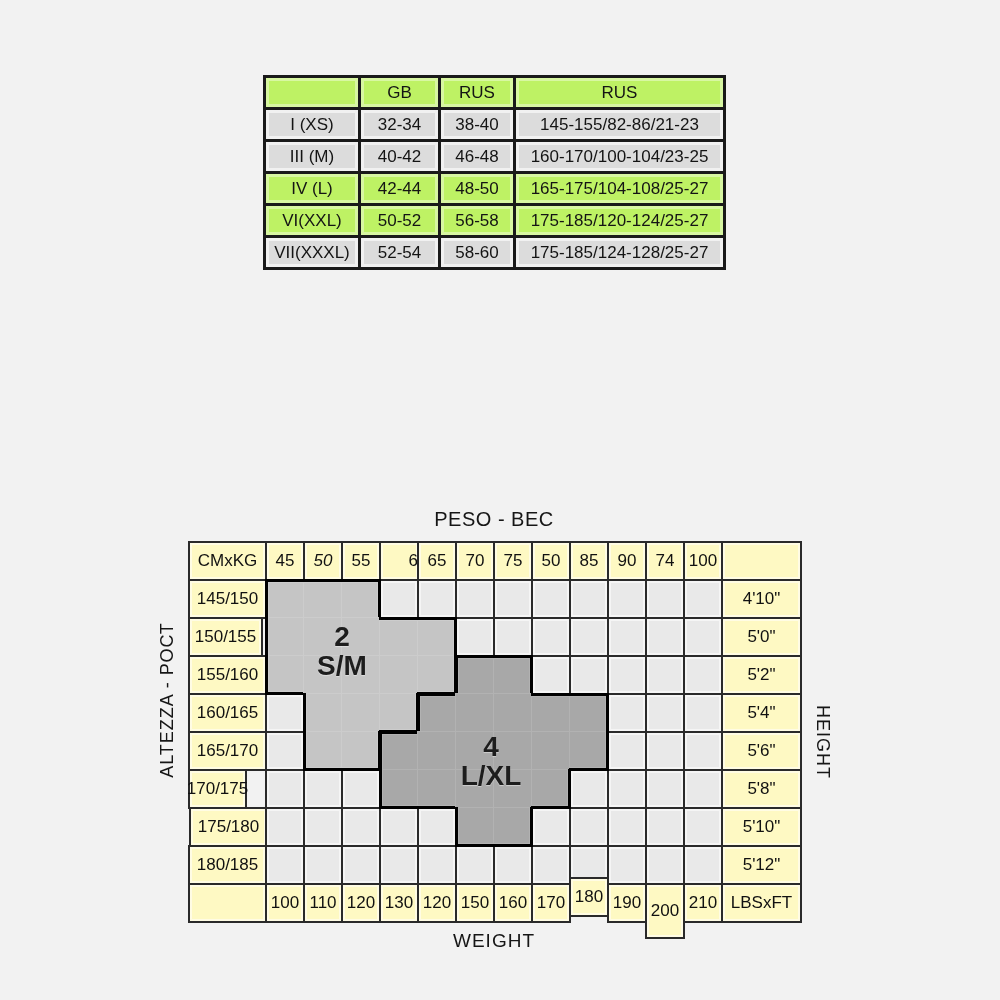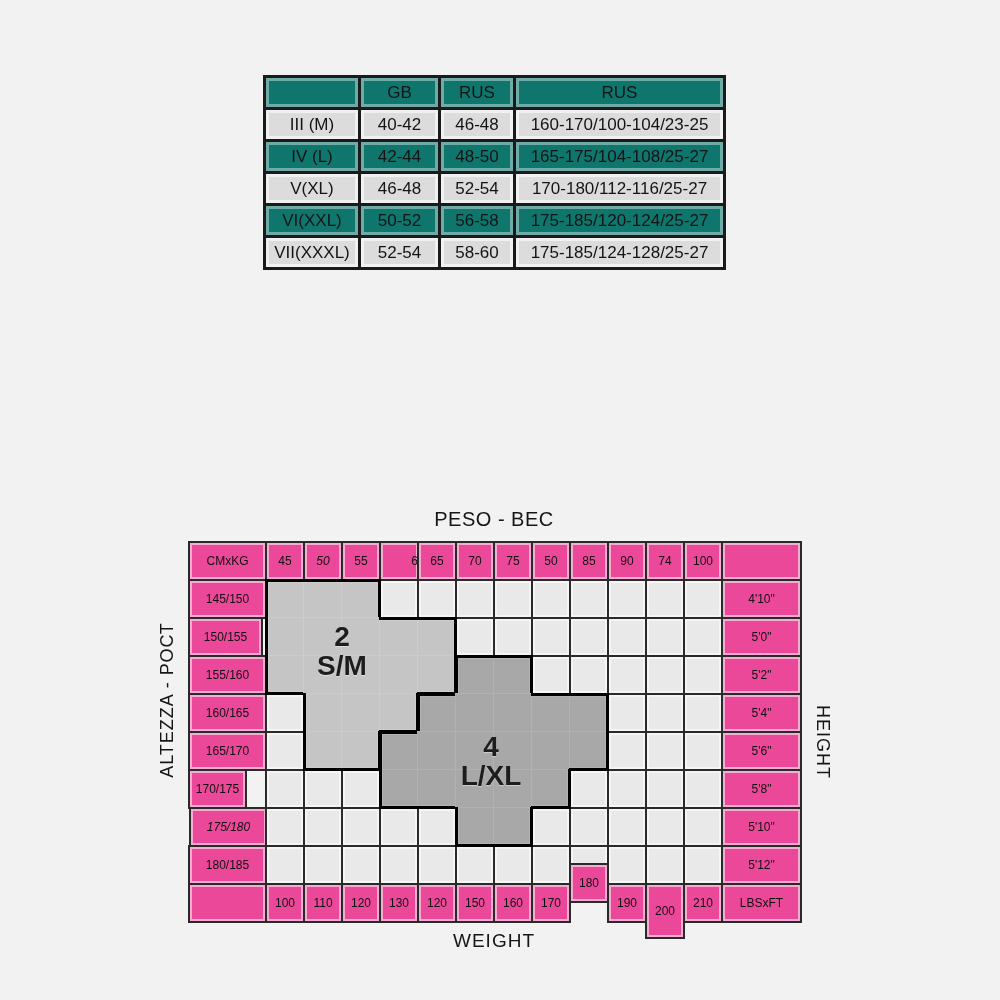--- a/index.html
+++ b/index.html
@@ -5,29 +5,29 @@
   html,body{margin:0;padding:0;}
   body{font-family:"Liberation Sans","DejaVu Sans",sans-serif;background:#f2f2f2;}
   .stage{position:relative;width:1000px;height:1000px;background:#f2f2f2;overflow:hidden;}
 
   
   table.conv{position:absolute;left:263px;top:75px;border-collapse:collapse;table-layout:fixed;}
   table.conv col.c0{width:95px} table.conv col.c1{width:80px}
   table.conv col.c2{width:75px} table.conv col.c3{width:210px}
   table.conv td{border:3px solid #1a1a1a;height:29px;text-align:center;vertical-align:middle;
     font-size:17px;color:#141414;padding:0;}
-  table.conv tr.dark td{background:#0f766e;box-shadow:inset 0 0 0 3px rgba(255,255,255,.4);}
+  table.conv tr.dark td{background:#bef264;box-shadow:inset 0 0 0 3px rgba(255,255,255,.4);}
   table.conv tr.light td{background:#dcdcdc;box-shadow:inset 0 0 0 3px rgba(255,255,255,.6);}
 
   
   .chart{position:absolute;left:188px;top:541px;width:612px;height:380px;}
   .gcell{position:absolute;box-sizing:border-box;display:flex;align-items:center;justify-content:center;
     background:#e9e9e9;border:2px solid #2a2a2a;box-shadow:inset 0 0 0 2px rgba(255,255,255,.55);
     font-size:16px;color:#111;z-index:1;}
-  .gcell.lab{background:#ec4899;font-size:12px;}
+  .gcell.lab{background:#fef9c3;font-size:17px;}
   .gcell.reg{box-shadow:inset 0 0 0 1px rgba(255,255,255,.12);z-index:2;}
   .axis-title{position:absolute;left:0;width:612px;text-align:center;font-size:20px;color:#161616;
     letter-spacing:.5px;}
   .axis-title.top{top:-33px;}
   .axis-title.bottom{top:389px;font-size:19px;letter-spacing:1px;}
   .axis-vert{position:absolute;white-space:nowrap;font-size:18px;color:#161616;letter-spacing:1px;z-index:0;}
   .axis-vert.left{left:-21px;top:159px;transform:translate(-50%,-50%) rotate(-90deg);}
   .axis-vert.right{left:634px;top:201px;transform:translate(-50%,-50%) rotate(90deg);}
   .region-label{position:absolute;z-index:3;text-align:center;font-weight:700;font-size:28px;
     line-height:1.05;color:#1d1d1d;transform:translate(-50%,-50%);
@@ -48,36 +48,36 @@
         <col class="c3">
       </colgroup>
     <tbody id="conv-body">
         <tr class="dark">
           <td></td>
           <td>GB</td>
           <td>RUS</td>
           <td>RUS</td>
         </tr>
         <tr class="light">
+          <td>I (XS)</td>
+          <td>32-34</td>
+          <td>38-40</td>
+          <td>145-155/82-86/21-23</td>
+        </tr>
+        <tr class="light">
           <td>III (M)</td>
           <td>40-42</td>
           <td>46-48</td>
           <td>160-170/100-104/23-25</td>
         </tr>
         <tr class="dark">
           <td>IV (L)</td>
           <td>42-44</td>
           <td>48-50</td>
           <td>165-175/104-108/25-27</td>
-        </tr>
-        <tr class="light">
-          <td>V(XL)</td>
-          <td>46-48</td>
-          <td>52-54</td>
-          <td>170-180/112-116/25-27</td>
         </tr>
         <tr class="dark">
           <td>VI(XXL)</td>
           <td>50-52</td>
           <td>56-58</td>
           <td>175-185/120-124/25-27</td>
         </tr>
         <tr class="light">
           <td>VII(XXXL)</td>
           <td>52-54</td>
@@ -185,21 +185,21 @@
         <div class="gcell reg" style="background: rgb(168, 168, 168); border-style: solid; border-color: rgb(0, 0, 0); border-width: 0px 0px 3px 3px; left: 191px; top: 228px; width: 40px; height: 40px;"></div>
         <div class="gcell reg" style="background: rgb(168, 168, 168); border-style: solid; border-color: rgb(0, 0, 0); border-width: 0px 0px 3px; left: 229px; top: 228px; width: 40px; height: 40px;"></div>
         <div class="gcell reg" style="background: rgb(168, 168, 168); border-style: solid; border-color: rgb(0, 0, 0); border-width: 0px; left: 267px; top: 228px; width: 40px; height: 40px;"></div>
         <div class="gcell reg" style="background: rgb(168, 168, 168); border-style: solid; border-color: rgb(0, 0, 0); border-width: 0px; left: 305px; top: 228px; width: 40px; height: 40px;"></div>
         <div class="gcell reg" style="background: rgb(168, 168, 168); border-style: solid; border-color: rgb(0, 0, 0); border-width: 0px 3px 3px 0px; left: 343px; top: 228px; width: 40px; height: 40px;"></div>
         <div class="gcell" style="left: 381px; top: 228px; width: 40px; height: 40px;"></div>
         <div class="gcell" style="left: 419px; top: 228px; width: 40px; height: 40px;"></div>
         <div class="gcell" style="left: 457px; top: 228px; width: 40px; height: 40px;"></div>
         <div class="gcell" style="left: 495px; top: 228px; width: 40px; height: 40px;"></div>
         <div class="gcell lab" style="left: 533px; top: 228px; width: 81px; height: 40px;">5'8"</div>
-        <div class="gcell lab" style="left: 1px; top: 266px; width: 79px; height: 40px; font-style: italic;">175/180</div>
+        <div class="gcell lab" style="left: 1px; top: 266px; width: 79px; height: 40px;">175/180</div>
         <div class="gcell" style="left: 77px; top: 266px; width: 40px; height: 40px;"></div>
         <div class="gcell" style="left: 115px; top: 266px; width: 40px; height: 40px;"></div>
         <div class="gcell" style="left: 153px; top: 266px; width: 40px; height: 40px;"></div>
         <div class="gcell" style="left: 191px; top: 266px; width: 40px; height: 40px;"></div>
         <div class="gcell" style="left: 229px; top: 266px; width: 40px; height: 40px;"></div>
         <div class="gcell reg" style="background: rgb(168, 168, 168); border-style: solid; border-color: rgb(0, 0, 0); border-width: 0px 0px 3px 3px; left: 267px; top: 266px; width: 40px; height: 40px;"></div>
         <div class="gcell reg" style="background: rgb(168, 168, 168); border-style: solid; border-color: rgb(0, 0, 0); border-width: 0px 3px 3px 0px; left: 305px; top: 266px; width: 40px; height: 40px;"></div>
         <div class="gcell" style="left: 343px; top: 266px; width: 40px; height: 40px;"></div>
         <div class="gcell" style="left: 381px; top: 266px; width: 40px; height: 40px;"></div>
         <div class="gcell" style="left: 419px; top: 266px; width: 40px; height: 40px;"></div>
@@ -222,21 +222,21 @@
         <div class="gcell lab" style="left: 533px; top: 304px; width: 81px; height: 40px;">5'12"</div>
         <div class="gcell lab" style="left: 0px; top: 342px; width: 79px; height: 40px;"></div>
         <div class="gcell lab" style="left: 77px; top: 342px; width: 40px; height: 40px;">100</div>
         <div class="gcell lab" style="left: 115px; top: 342px; width: 40px; height: 40px;">110</div>
         <div class="gcell lab" style="left: 153px; top: 342px; width: 40px; height: 40px;">120</div>
         <div class="gcell lab" style="left: 191px; top: 342px; width: 40px; height: 40px;">130</div>
         <div class="gcell lab" style="left: 229px; top: 342px; width: 40px; height: 40px;">120</div>
         <div class="gcell lab" style="left: 267px; top: 342px; width: 40px; height: 40px;">150</div>
         <div class="gcell lab" style="left: 305px; top: 342px; width: 40px; height: 40px;">160</div>
         <div class="gcell lab" style="left: 343px; top: 342px; width: 40px; height: 40px;">170</div>
-        <div class="gcell lab" style="left: 381px; top: 322px; width: 40px; height: 40px;">180</div>
+        <div class="gcell lab" style="left: 381px; top: 336px; width: 40px; height: 40px;">180</div>
         <div class="gcell lab" style="left: 419px; top: 342px; width: 40px; height: 40px;">190</div>
         <div class="gcell lab" style="left: 457px; top: 342px; width: 40px; height: 56px;">200</div>
         <div class="gcell lab" style="left: 495px; top: 342px; width: 40px; height: 40px;">210</div>
         <div class="gcell lab" style="left: 533px; top: 342px; width: 81px; height: 40px;">LBSxFT</div>
       </div>
 
     <div class="region-label sm">
       <div>2</div>
       <div>S/M</div>
     </div>

